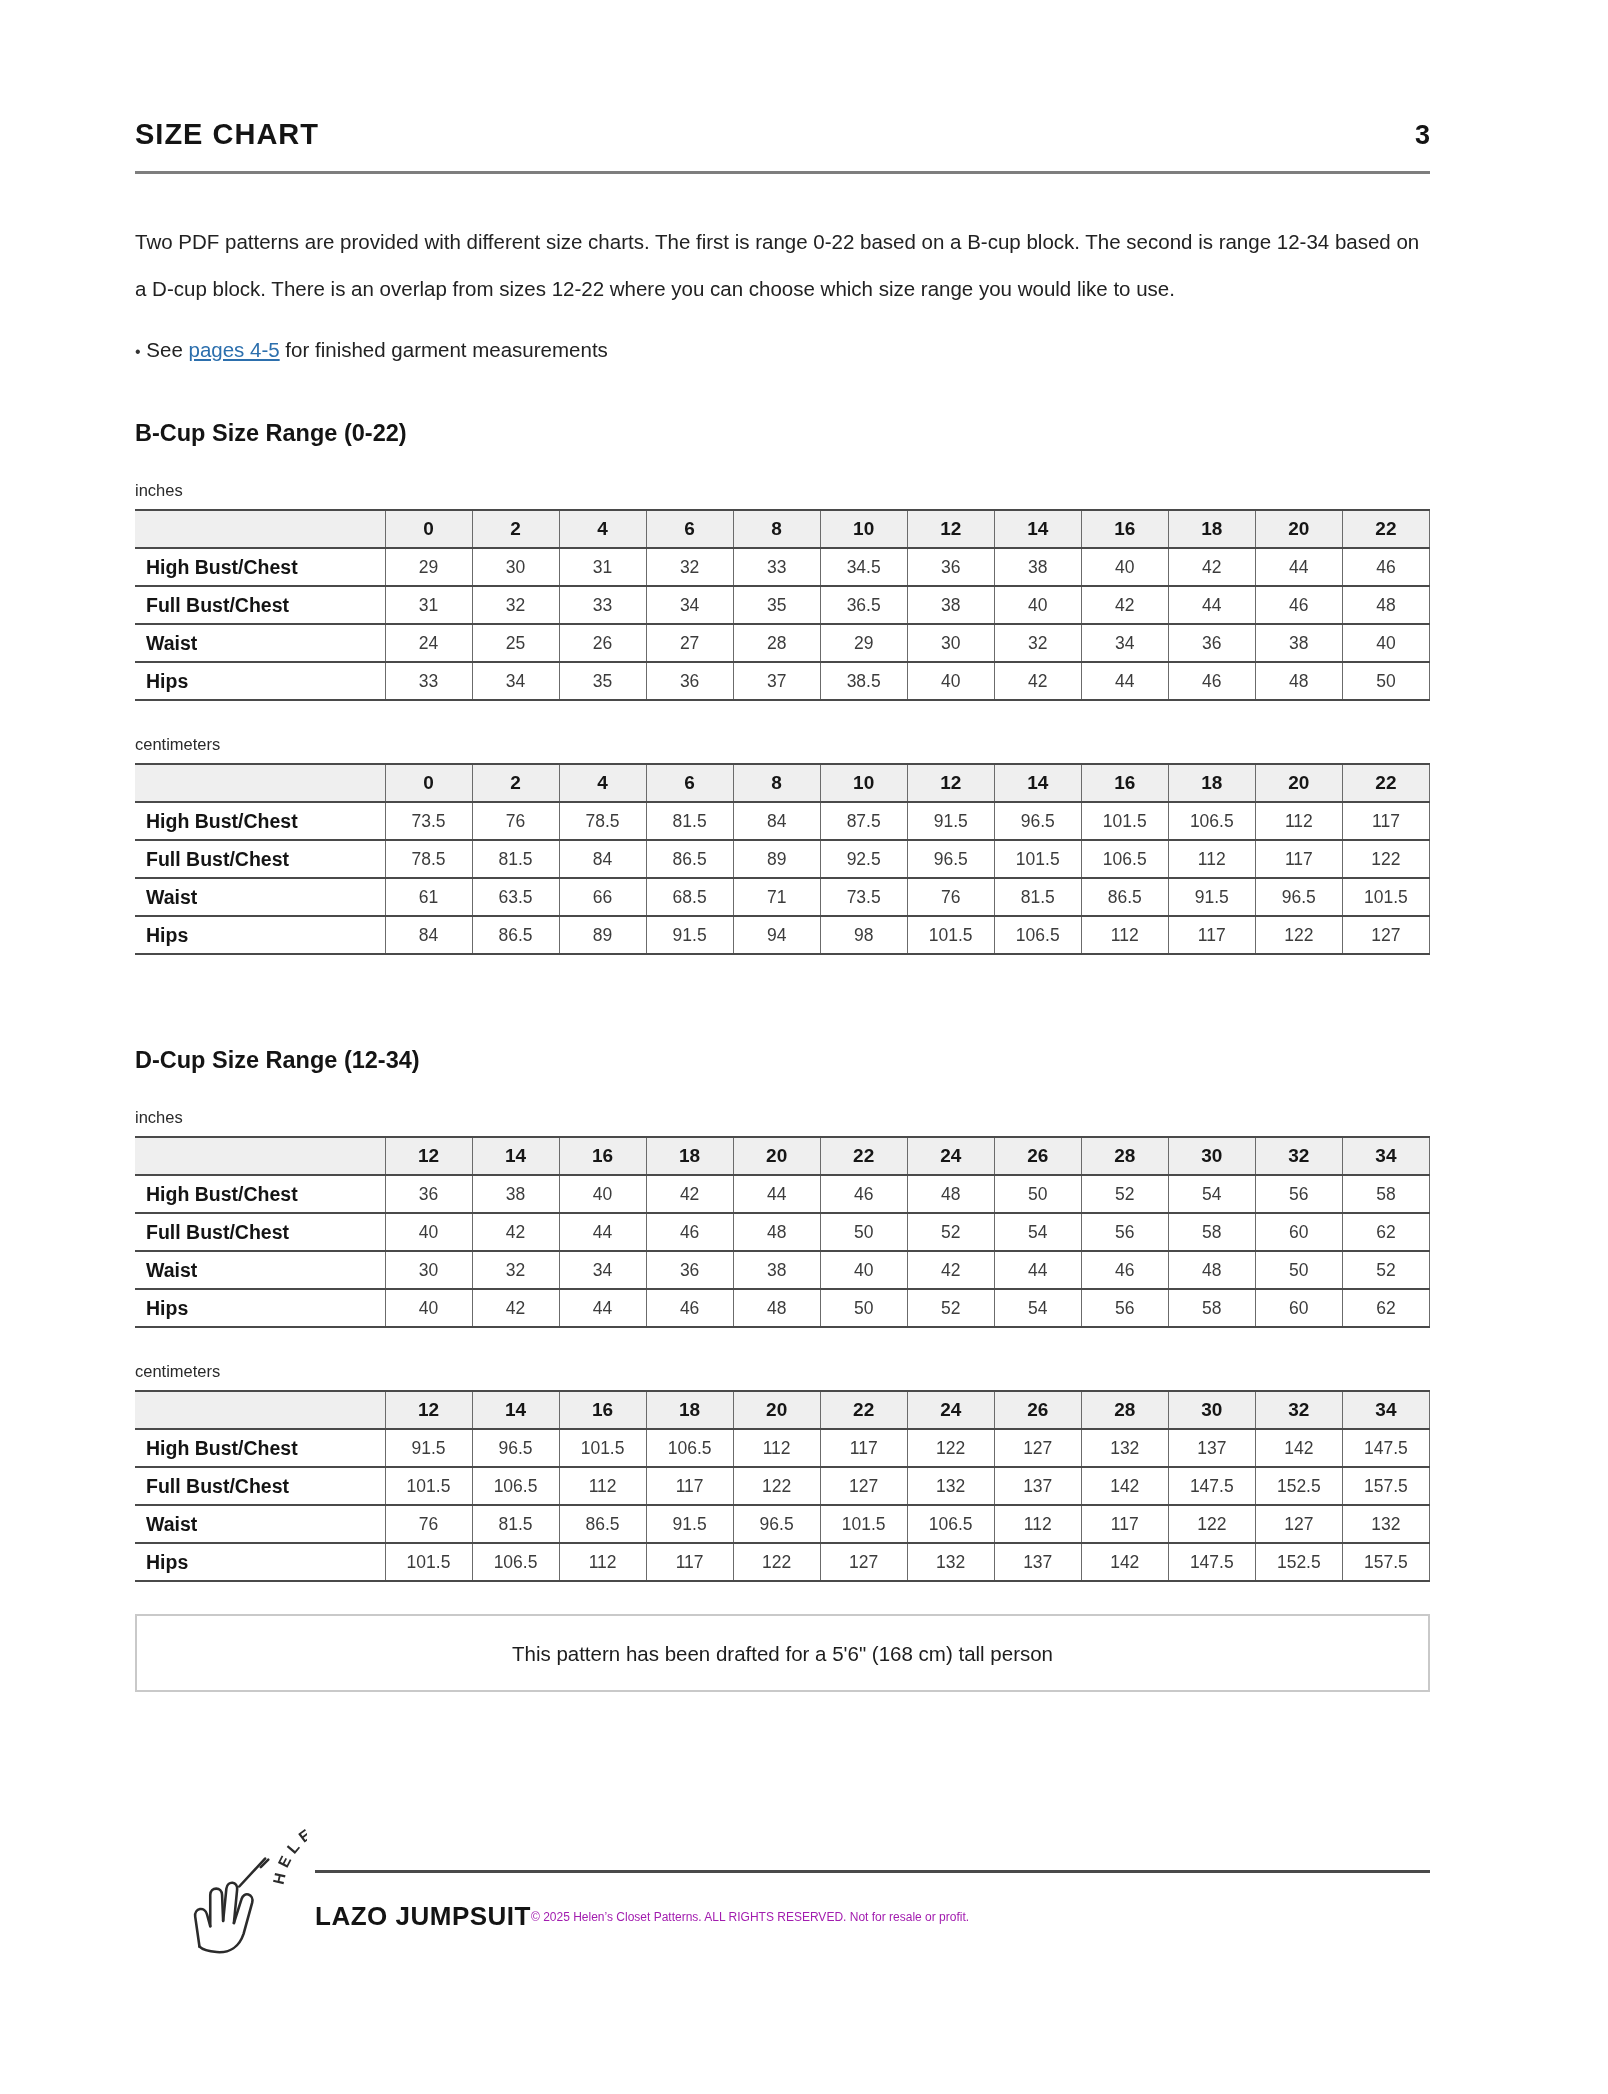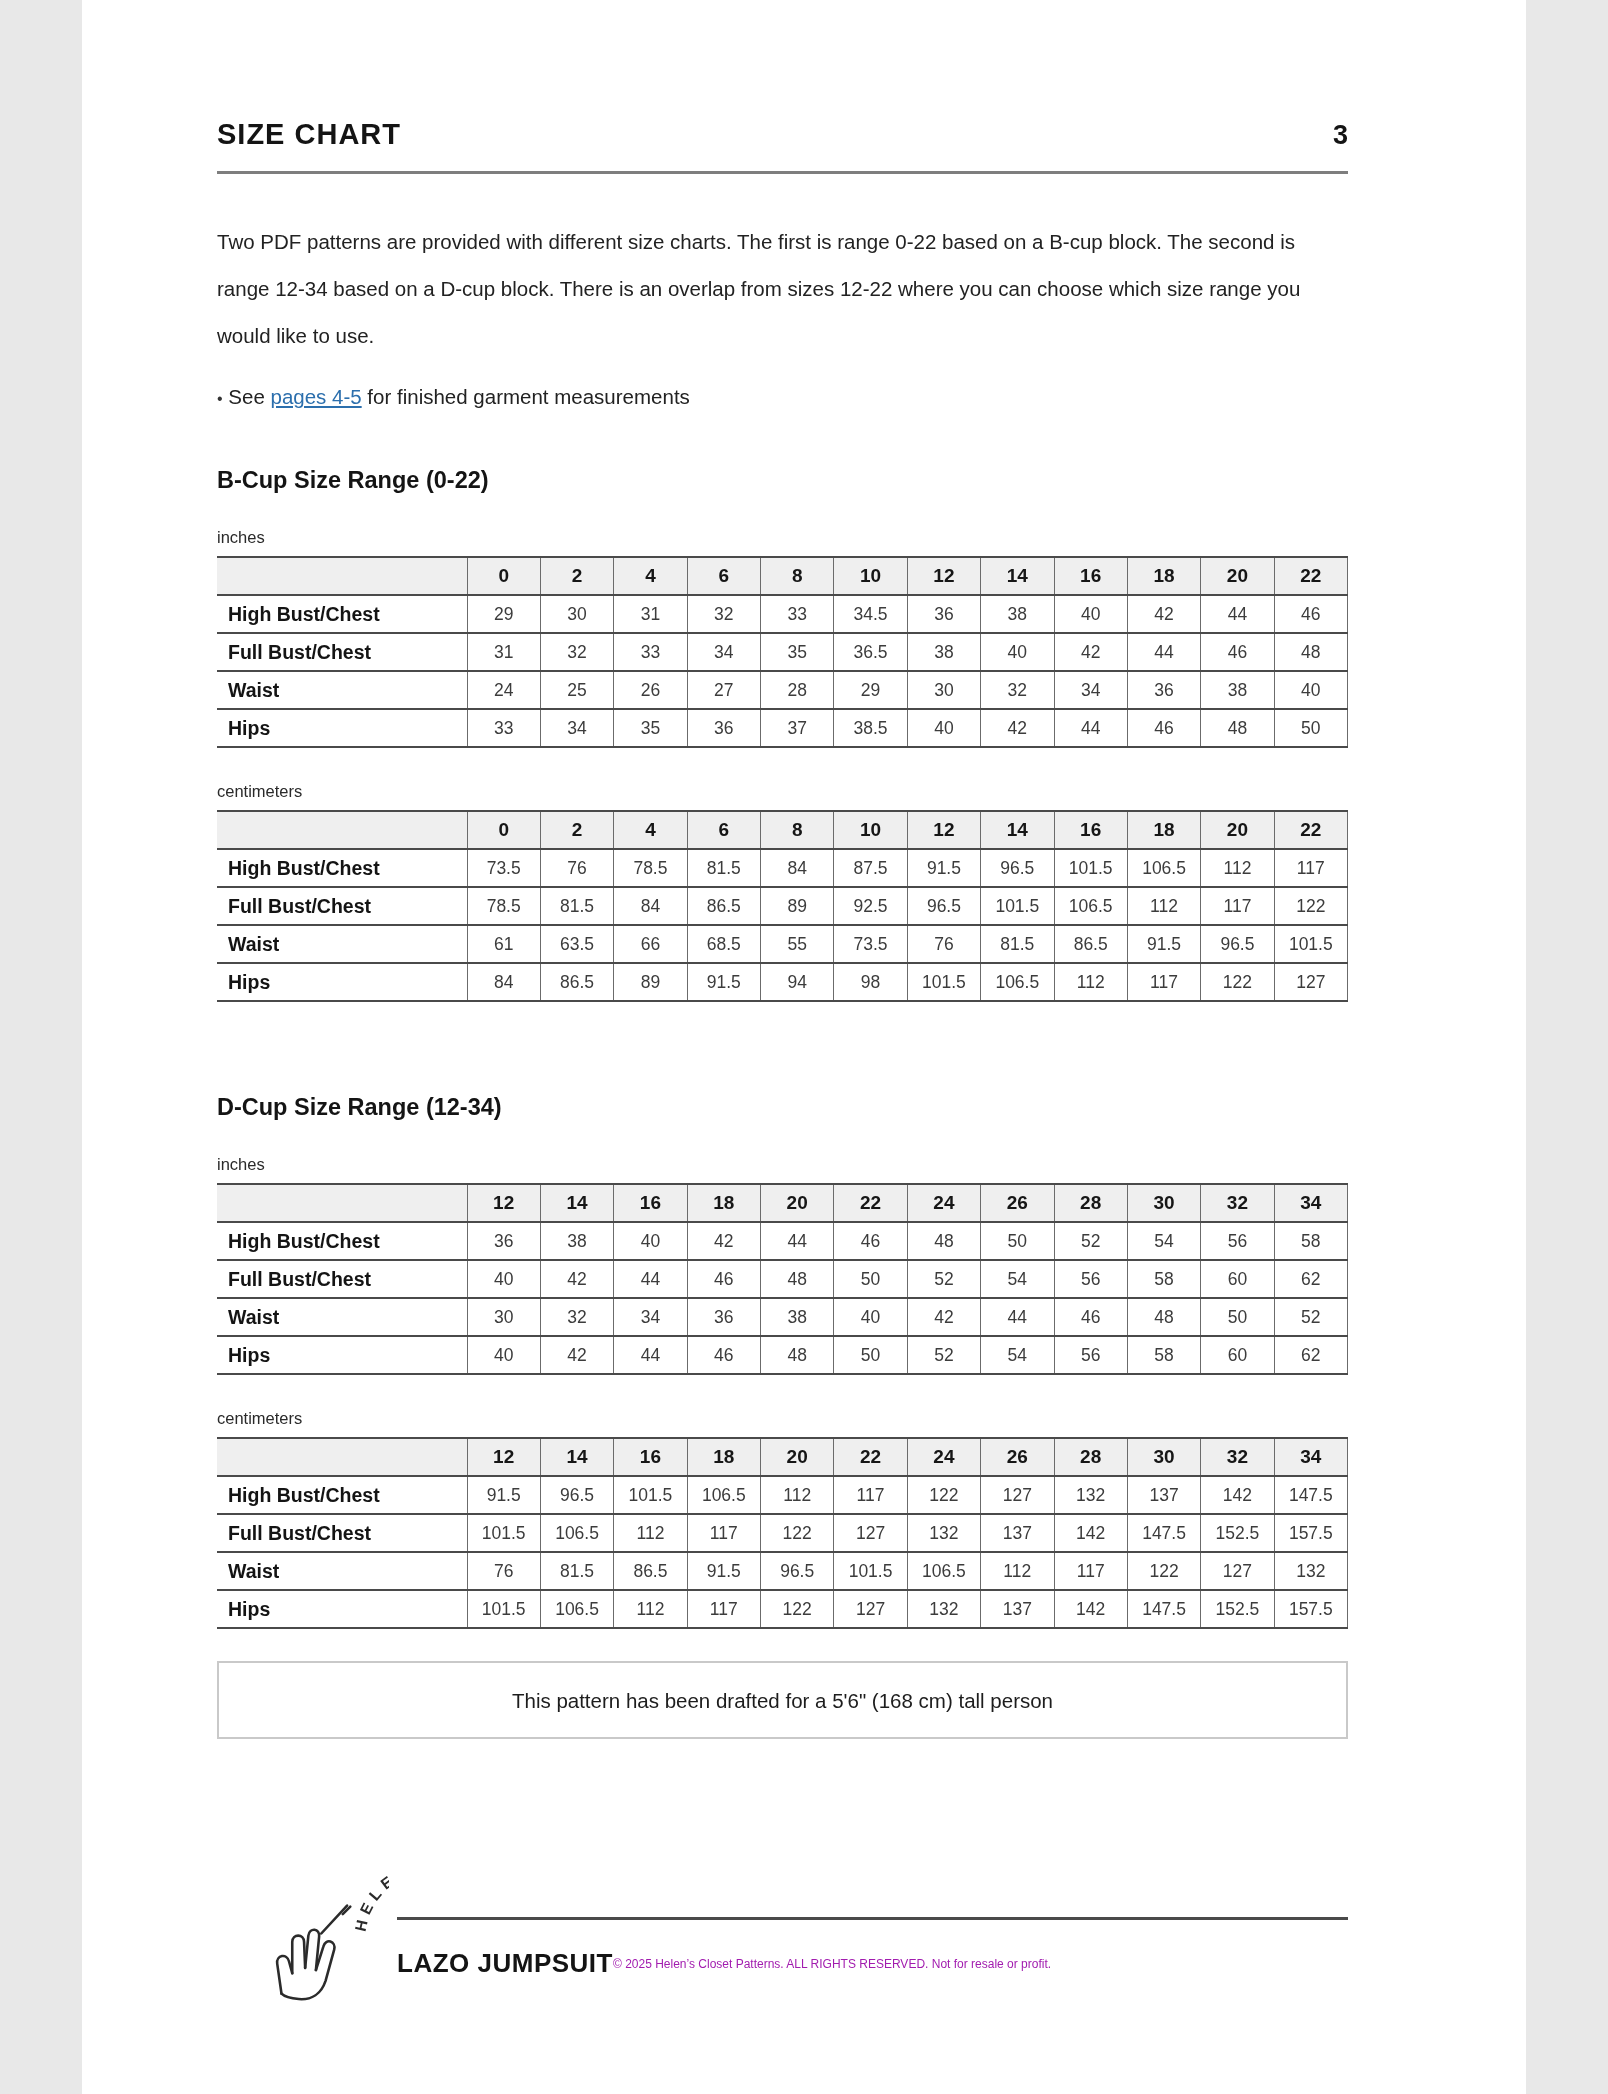--- a/index.html
+++ b/index.html
@@ -1,19 +1,19 @@
 <!DOCTYPE html>
 <html><head>
 <meta charset="utf-8">
 <style>
   * { margin:0; padding:0; box-sizing:border-box; }
   html,body { background:#e8e8e8; }
   body { font-family:"Liberation Sans", sans-serif; color:#1d1d1d; }
   .page {
-    width:1444px; height:2094px; background:#ffffff; margin:0 auto;
+    width:1608px; height:2094px; background:#ffffff; margin:0 auto;
     padding:118px 178px 0 135px; position:relative;
   }
   
   .doc-header { display:flex; justify-content:space-between; align-items:flex-end;
     border-bottom:3px solid #7e7e7e; padding-bottom:20px; }
   .doc-title { font-size:29px; font-weight:bold; letter-spacing:1px; color:#141414; }
   .page-number { font-size:27px; font-weight:bold; color:#141414; }
   
   .intro { margin-top:44px; font-size:20.5px; line-height:2.3; color:#222; }
   .bullet-line { margin-top:26px; font-size:20.5px; color:#222; }
@@ -202,21 +202,21 @@
           <td>112</td>
           <td>117</td>
           <td>122</td>
         </tr>
         <tr>
           <th>Waist</th>
           <td>61</td>
           <td>63.5</td>
           <td>66</td>
           <td>68.5</td>
-          <td>55</td>
+          <td>71</td>
           <td>73.5</td>
           <td>76</td>
           <td>81.5</td>
           <td>86.5</td>
           <td>91.5</td>
           <td>96.5</td>
           <td>101.5</td>
         </tr>
         <tr>
           <th>Hips</th>

